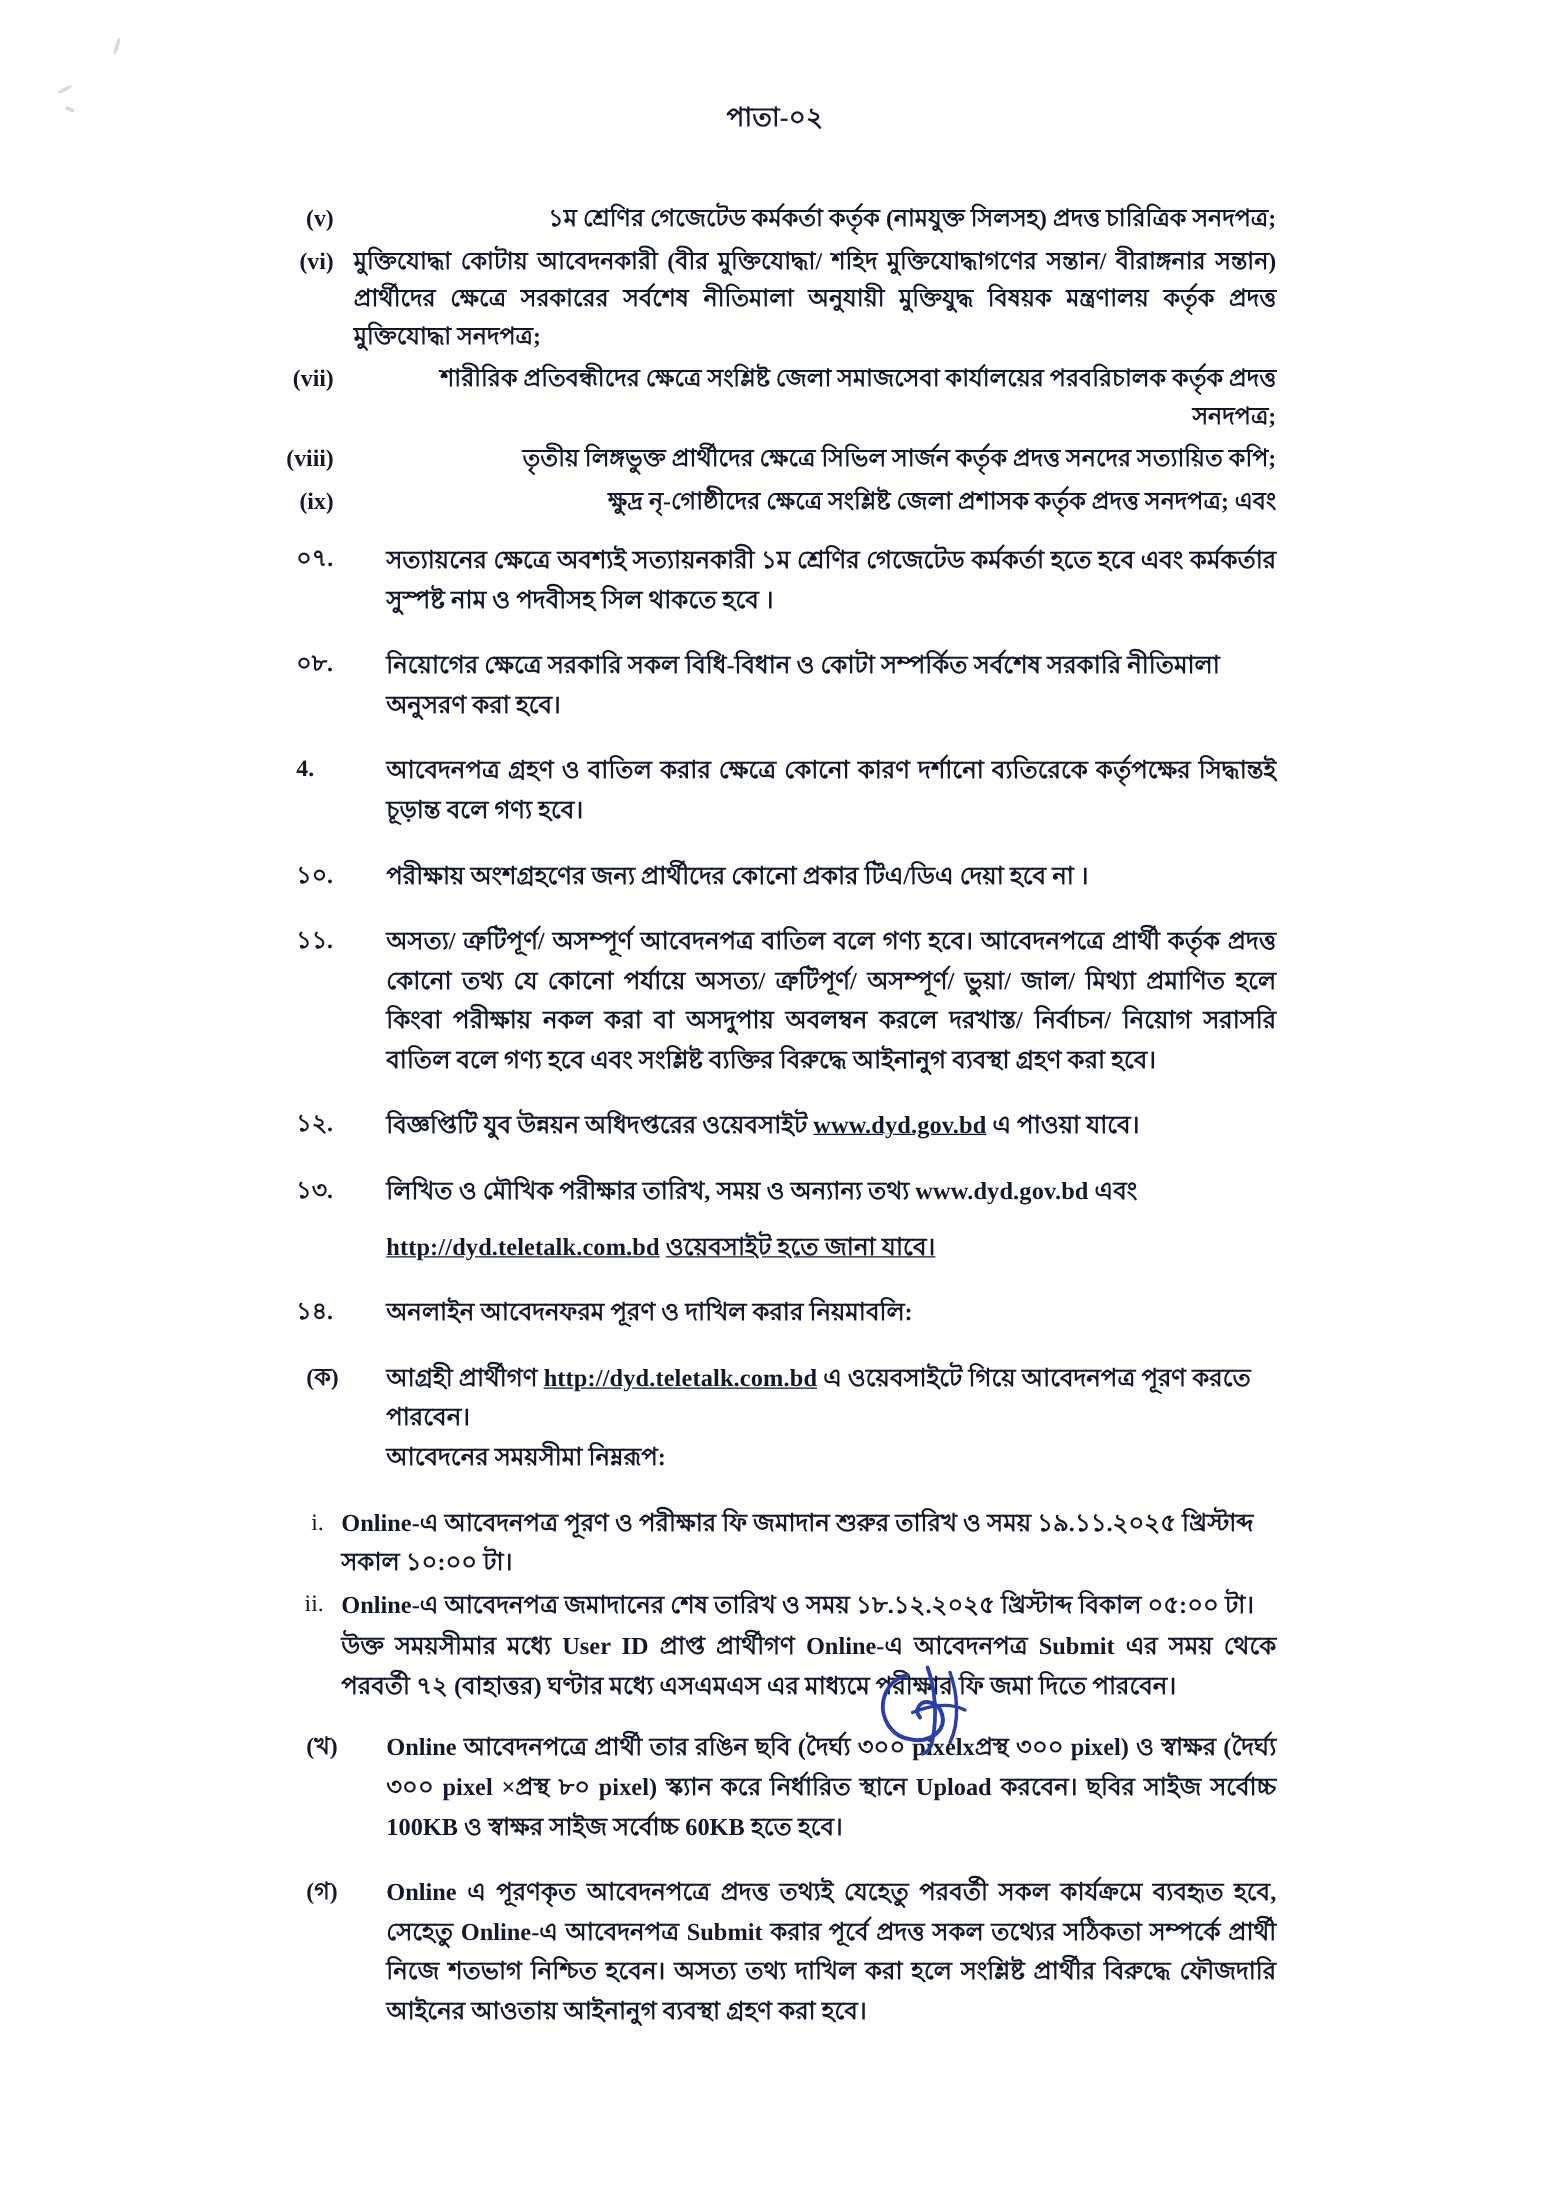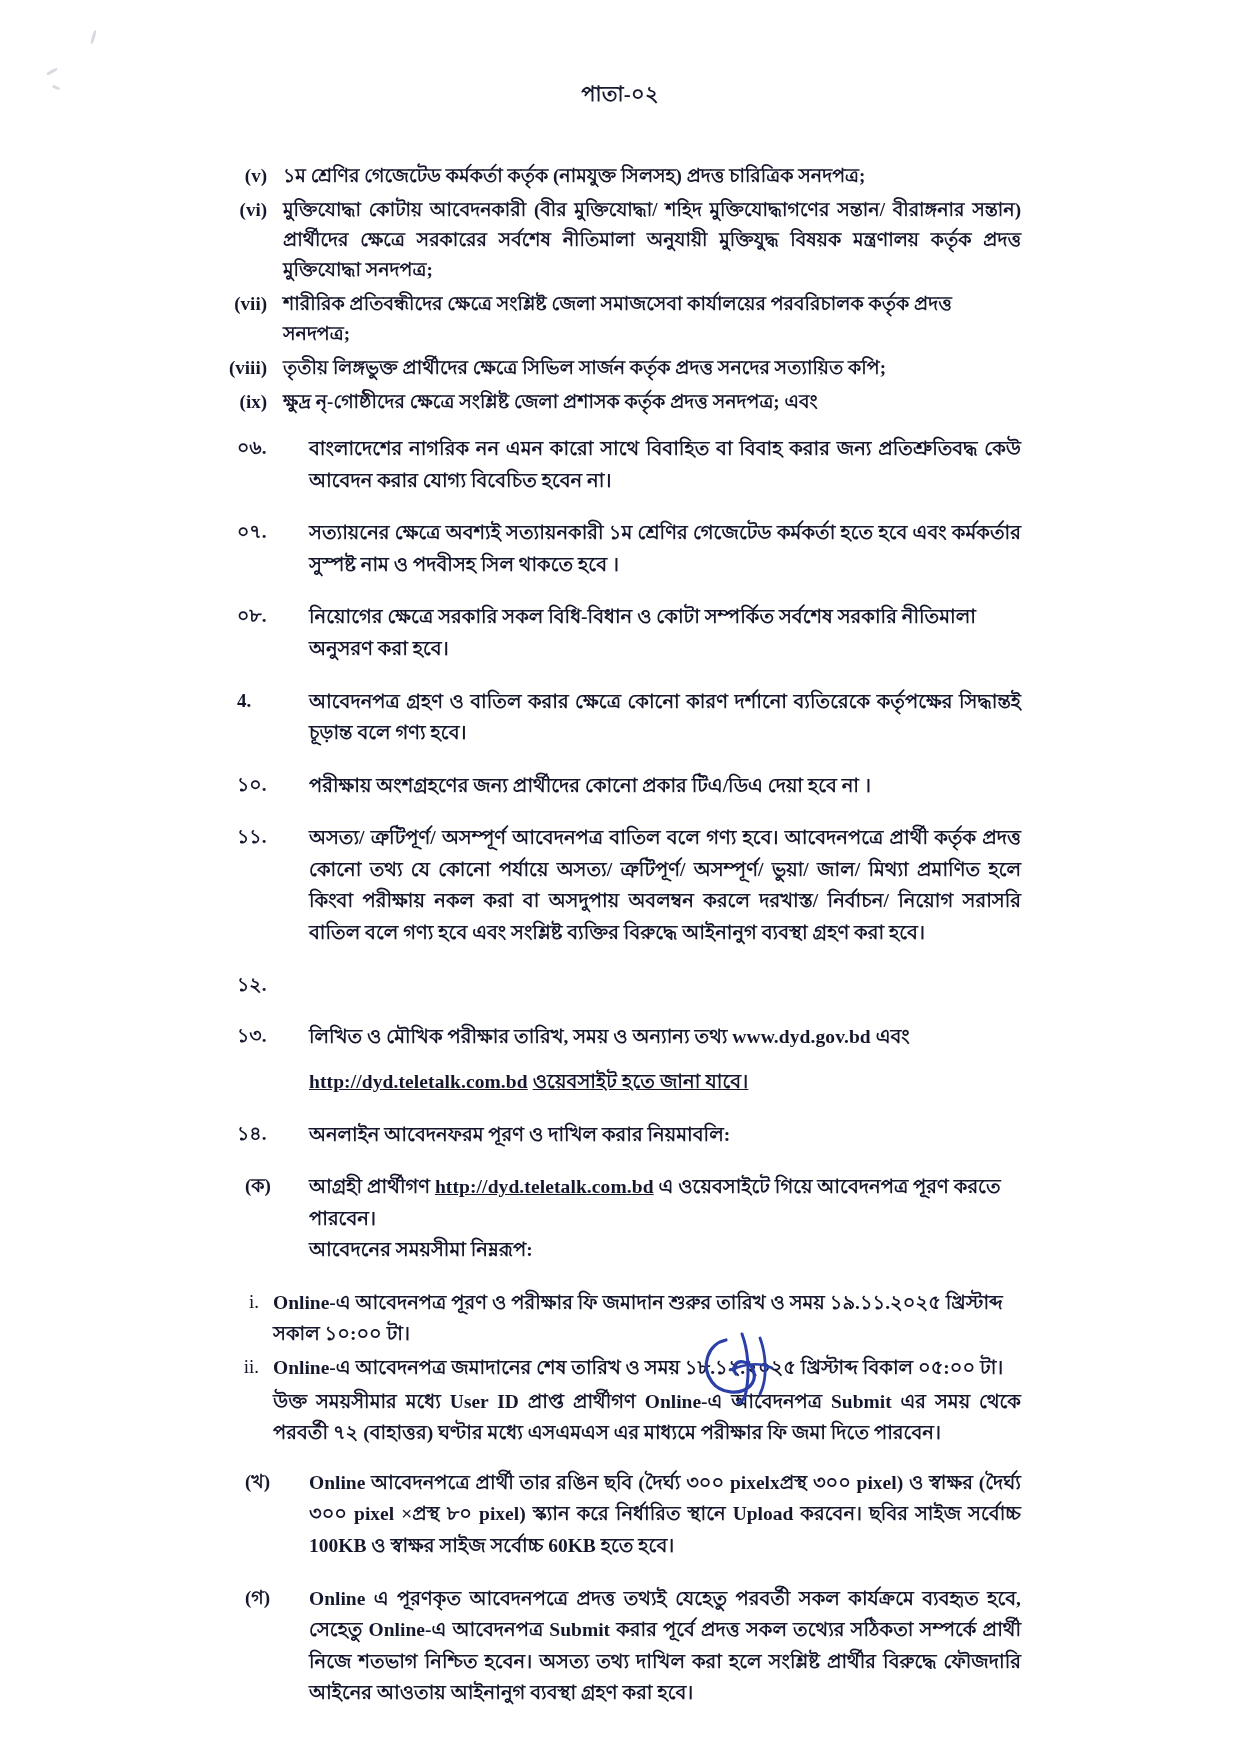--- a/index.html
+++ b/index.html
@@ -73,21 +73,21 @@
     font-family: "Liberation Serif", "DejaVu Serif", serif;
   }
   .roman-text {
     flex: 1 1 auto;
     font-size: 19px;
     line-height: 1.58;
     text-align: justify;
     text-justify: inter-word;
     font-weight: 600;
   }
-  .roman-row.tight .roman-text { text-align: left; }
+  .roman-row.tight .roman-text { text-align: right; }
 
   
   .clause {
     display: flex;
     align-items: flex-start;
     margin-bottom: 21px;
   }
   .clause-no {
     flex: 0 0 88px;
     width: 88px;
@@ -219,24 +219,20 @@
         <div class="roman-text">তৃতীয় লিঙ্গভুক্ত প্রার্থীদের ক্ষেত্রে সিভিল সার্জন কর্তৃক প্রদত্ত সনদের সত্যায়িত কপি;</div>
       </div>
 
       <div class="roman-row tight">
         <div class="roman-label">(ix)</div>
         <div class="roman-text">ক্ষুদ্র নৃ-গোষ্ঠীদের ক্ষেত্রে সংশ্লিষ্ট জেলা প্রশাসক কর্তৃক প্রদত্ত সনদপত্র; এবং</div>
       </div>
 
     </div>
 
-    <div class="clause">
-      <div class="clause-no">০৬.</div>
-      <div class="clause-body">বাংলাদেশের নাগরিক নন এমন কারো সাথে বিবাহিত বা বিবাহ করার জন্য প্রতিশ্রুতিবদ্ধ কেউ আবেদন করার যোগ্য বিবেচিত হবেন না।</div>
-    </div>
 
     <div class="clause">
       <div class="clause-no">০৭.</div>
       <div class="clause-body">সত্যায়নের ক্ষেত্রে অবশ্যই সত্যায়নকারী ১ম শ্রেণির গেজেটেড কর্মকর্তা হতে হবে এবং কর্মকর্তার সুস্পষ্ট নাম ও পদবীসহ সিল থাকতে হবে ।</div>
     </div>
 
     <div class="clause">
       <div class="clause-no">০৮.</div>
       <div class="clause-body left">নিয়োগের ক্ষেত্রে সরকারি সকল বিধি-বিধান ও কোটা সম্পর্কিত সর্বশেষ সরকারি নীতিমালা অনুসরণ করা হবে।</div>
     </div>
@@ -251,20 +247,21 @@
       <div class="clause-body left">পরীক্ষায় অংশগ্রহণের জন্য প্রার্থীদের কোনো প্রকার টিএ/ডিএ দেয়া হবে না ।</div>
     </div>
 
     <div class="clause">
       <div class="clause-no">১১.</div>
       <div class="clause-body">অসত্য/ ত্রুটিপূর্ণ/ অসম্পূর্ণ আবেদনপত্র বাতিল বলে গণ্য হবে। আবেদনপত্রে প্রার্থী কর্তৃক প্রদত্ত কোনো তথ্য যে কোনো পর্যায়ে অসত্য/ ত্রুটিপূর্ণ/ অসম্পূর্ণ/ ভুয়া/ জাল/ মিথ্যা প্রমাণিত হলে কিংবা পরীক্ষায় নকল করা বা অসদুপায় অবলম্বন করলে দরখাস্ত/ নির্বাচন/ নিয়োগ সরাসরি বাতিল বলে গণ্য হবে এবং সংশ্লিষ্ট ব্যক্তির বিরুদ্ধে আইনানুগ ব্যবস্থা গ্রহণ করা হবে।</div>
     </div>
 
     <div class="clause">
       <div class="clause-no">১২.</div>
+      <div class="clause-body left"><span>বিজ্ঞপ্তিটি যুব উন্নয়ন অধিদপ্তরের ওয়েবসাইট </span><span class="link">www.dyd.gov.bd</span><span> এ পাওয়া যাবে।</span></div>
     </div>
 
     <div class="clause">
       <div class="clause-no">১৩.</div>
       <div class="clause-body"><span>লিখিত ও মৌখিক পরীক্ষার তারিখ, সময় ও অন্যান্য তথ্য </span><span class="link nolink">www.dyd.gov.bd</span><span> এবং</span>
         <div style="text-align:left; margin-top:13px;"><span class="link">http://dyd.teletalk.com.bd</span>&nbsp;<span class="link">ওয়েবসাইট হতে জানা যাবে।</span></div>
       </div>
     </div>
 
     <div class="clause">

